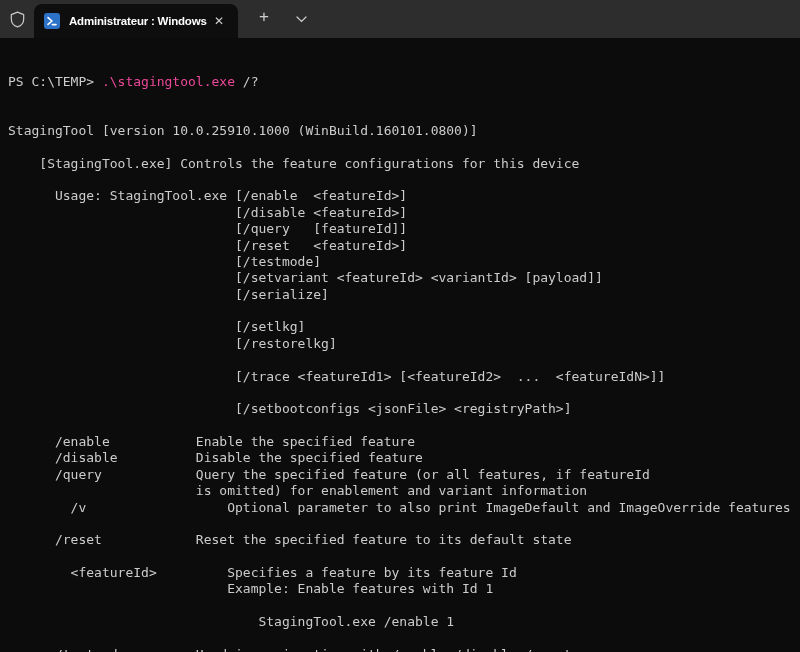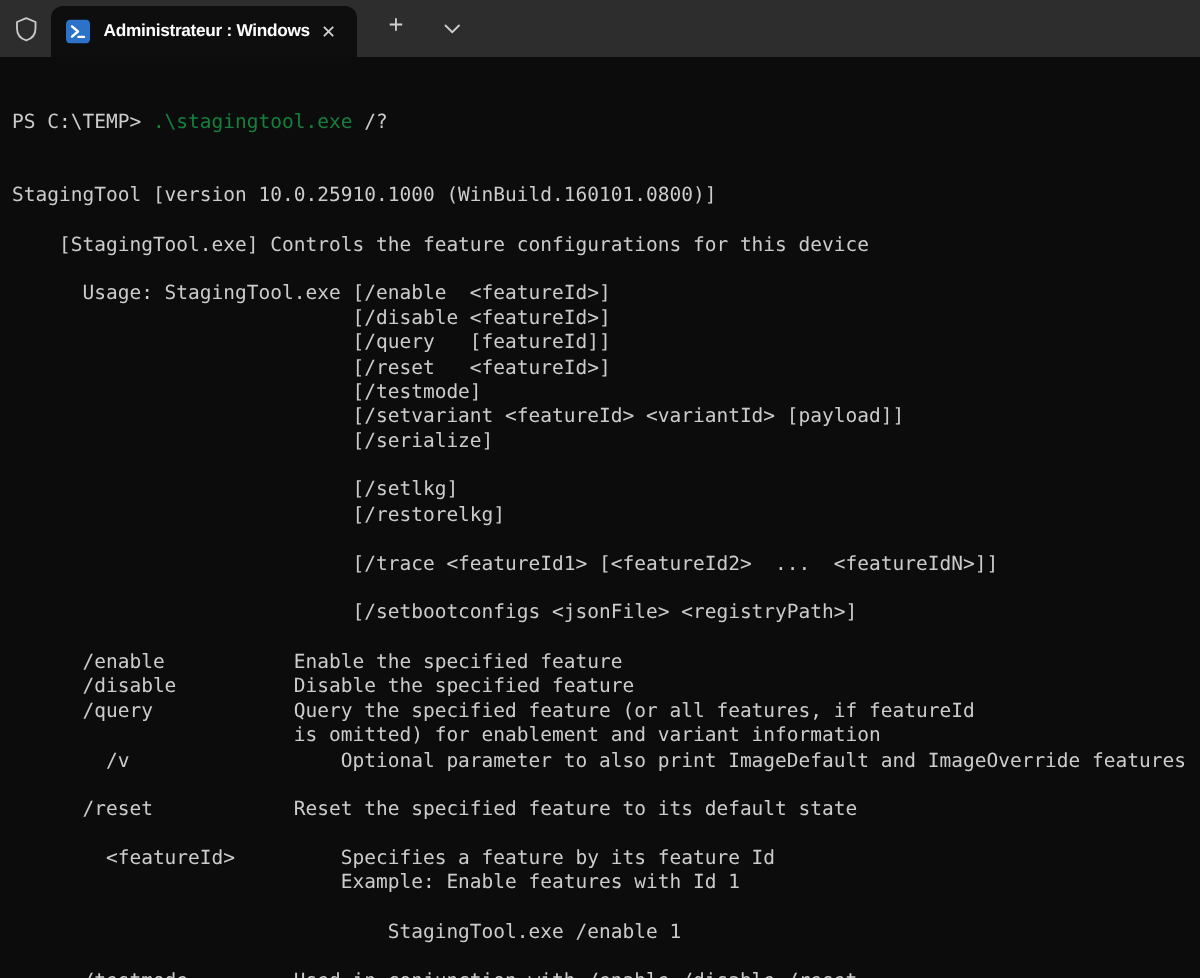--- a/index.html
+++ b/index.html
@@ -18,21 +18,21 @@
   .bar-btn{color:#cfcfcf;display:flex;align-items:center;justify-content:center;
            height:38px;cursor:default;}
   .newtab-btn{width:40px;margin-left:6px;font-size:17px;font-weight:400;padding-bottom:2px;}
   .chevron-btn{width:34px;}
   
   .terminal{position:absolute;top:38px;left:0;right:0;bottom:0;background:#0c0c0c;
             padding:3px 0 0 8px;
             font-family:"DejaVu Sans Mono",monospace;font-size:13px;line-height:16.37px;
             color:#cccccc;white-space:pre;overflow:hidden;}
   .line{white-space:pre;}
-  .cmd{color:#15803d;}
+  .cmd{color:#ec4899;}
 </style>
 </head>
 <body>
 
 <div class="window">
 
   <div class="titlebar">
     <div class="shield-wrap">
       <svg width="19" height="19" viewBox="0 0 20 20">
         <path d="M10 2.2 L16.5 4.9 V9.4 C16.5 13.7 13.8 16.6 10 17.8 C6.2 16.6 3.5 13.7 3.5 9.4 V4.9 Z" fill="none" stroke="#c9c9c9" stroke-width="1.3" stroke-linejoin="round"></path>

